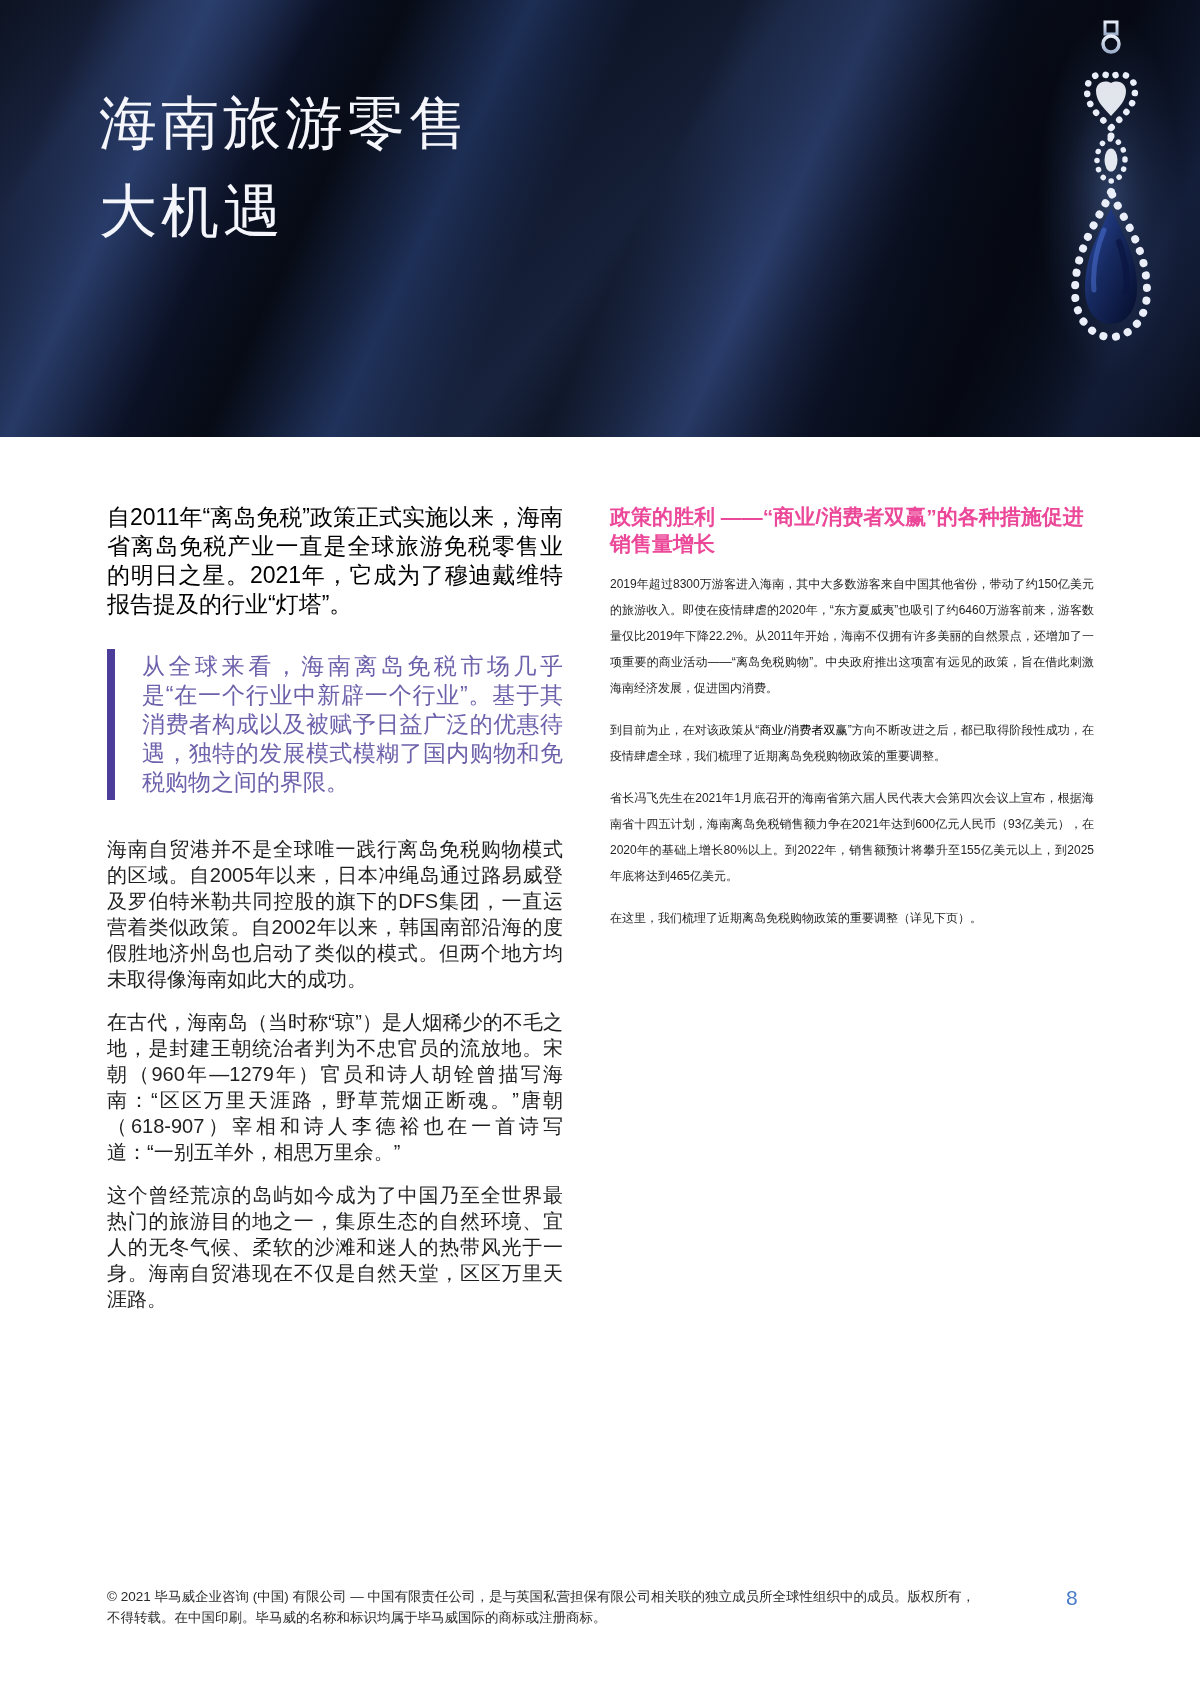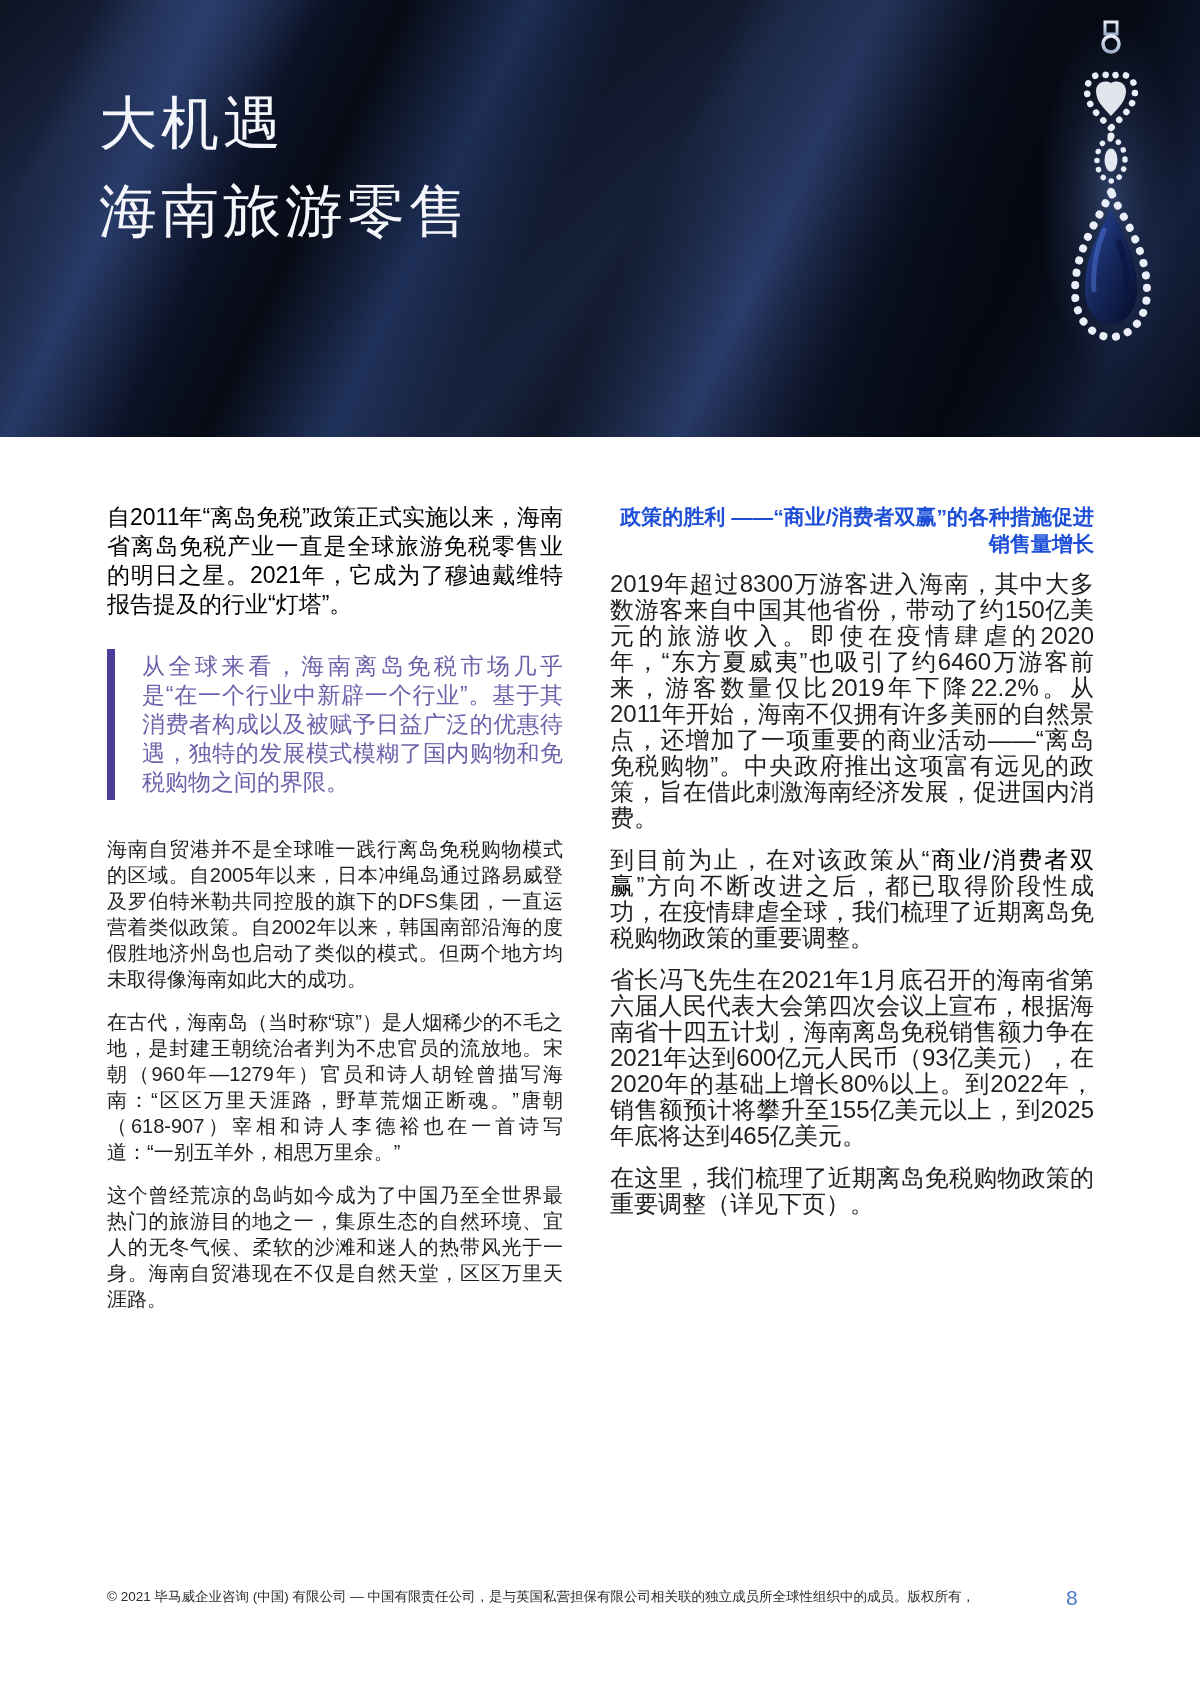--- a/index.html
+++ b/index.html
@@ -40,38 +40,38 @@
     padding:66px 0 0 107px;box-sizing:border-box;gap:47px;}
   .col-left{width:456px;flex:none;}
   .col-right{width:484px;flex:none;}
 
   .intro{margin:0 0 30px;color:#000000;font-size:23px;line-height:29px;font-weight:400;
     text-align:justify;}
   .quote{margin:12px 0 36px;border-left:8px solid #4b3d99;padding:3px 0 3px 27px;}
   .quote p{margin:0;color:#6e61ab;font-size:23px;line-height:29px;text-align:justify;}
   .body-copy p{margin:0 0 17px;color:#1f1f1f;font-size:20px;line-height:26px;text-align:justify;}
 
-  .col-right h2{margin:0 0 14px;color:#1d4ed8;font-size:21px;line-height:27px;font-weight:bold;text-align:right;}
-  .col-right p{margin:0 0 16px;color:#1f1f1f;font-size:24px;line-height:26px;text-align:justify;}
+  .col-right h2{margin:0 0 14px;color:#ec4899;font-size:21px;line-height:27px;font-weight:bold;}
+  .col-right p{margin:0 0 16px;color:#1f1f1f;font-size:12px;line-height:26px;text-align:justify;}
   .col-right p b{font-weight:normal;color:#000;}
 
   
   .footer{position:absolute;left:107px;top:1586px;width:870px;
     color:#2a2a2a;font-size:13.5px;line-height:21px;}
   .page-number{position:absolute;left:1066px;top:1586px;color:#4a7cc7;font-size:21px;}
 </style>
 </head>
 <body>
 
 <div class="page">
 
   <header class="hero">
     <h1>
+      <span>海南旅游零售</span>
       <span>大机遇</span>
-      <span>海南旅游零售</span>
     </h1>
 
     <svg class="pendant" viewBox="0 0 150 370" xmlns="http://www.w3.org/2000/svg" aria-hidden="true">
       <defs>
         <radialGradient id="glow" cx="50%" cy="50%" r="50%">
           <stop offset="0%" stop-color="#5a78b8" stop-opacity="0.45"></stop>
           <stop offset="60%" stop-color="#3a5288" stop-opacity="0.18"></stop>
           <stop offset="100%" stop-color="#3a5288" stop-opacity="0"></stop>
         </radialGradient>
         <linearGradient id="sapph" x1="0" y1="0" x2="1" y2="1">
@@ -126,17 +126,18 @@
       <h2>政策的胜利 ——“商业/消费者双赢”的各种措施促进销售量增长</h2>
       <p>2019年超过8300万游客进入海南，其中大多数游客来自中国其他省份，带动了约150亿美元的旅游收入。即使在疫情肆虐的2020年，“东方夏威夷”也吸引了约6460万游客前来，游客数量仅比2019年下降22.2%。从2011年开始，海南不仅拥有许多美丽的自然景点，还增加了一项重要的商业活动——“离岛免税购物”。中央政府推出这项富有远见的政策，旨在借此刺激海南经济发展，促进国内消费。</p>
       <p><span>到目前为止，在对该政策从“</span><b>商业/消费者双赢</b><span>”方向不断改进之后，都已取得阶段性成功，在疫情肆虐全球，我们梳理了近期离岛免税购物政策的重要调整。</span></p>
       <p>省长冯飞先生在2021年1月底召开的海南省第六届人民代表大会第四次会议上宣布，根据海南省十四五计划，海南离岛免税销售额力争在2021年达到600亿元人民币（93亿美元），在2020年的基础上增长80%以上。到2022年，销售额预计将攀升至155亿美元以上，到2025年底将达到465亿美元。</p>
       <p>在这里，我们梳理了近期离岛免税购物政策的重要调整（详见下页）。</p>
     </div>
   </main>
 
   <footer class="footer">
     <div>© 2021 毕马威企业咨询 (中国) 有限公司 — 中国有限责任公司，是与英国私营担保有限公司相关联的独立成员所全球性组织中的成员。版权所有，</div>
+    <div>不得转载。在中国印刷。毕马威的名称和标识均属于毕马威国际的商标或注册商标。</div>
   </footer>
 
   <div class="page-number">8</div>
 
 </div>
 
 </body></html>

